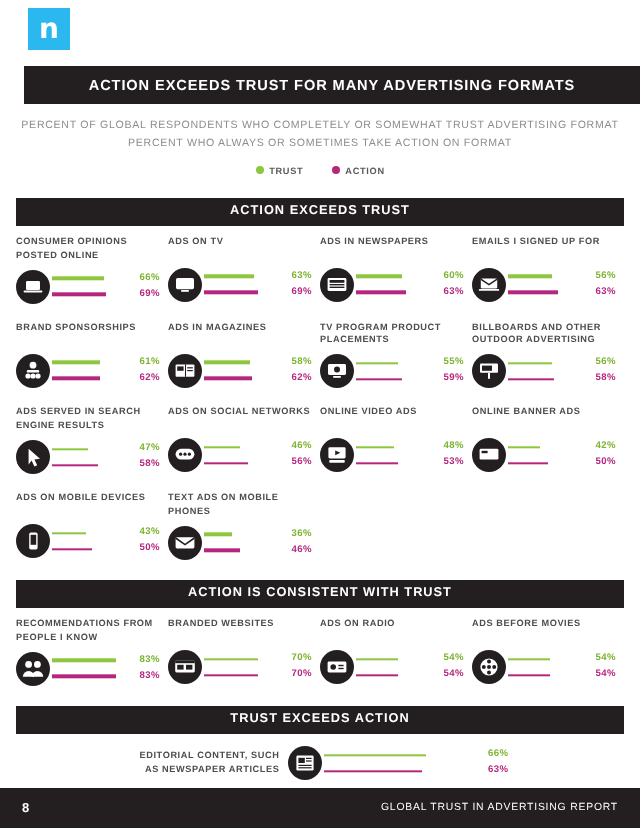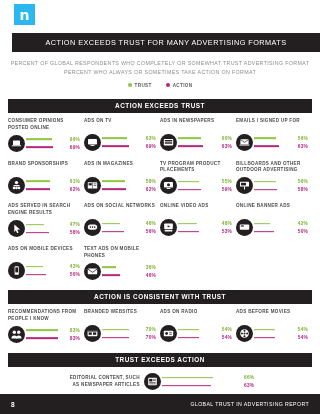--- a/index.html
+++ b/index.html
@@ -17,21 +17,21 @@
     width:21px; height:21px; background:#2bb8ee;
     display:flex; align-items:center; justify-content:center;
   }
   .logo span {
     color:#fff; font-size:14px; font-weight:bold; line-height:1;
     font-family:"DejaVu Sans", sans-serif;
   }
   
   .title-bar {
     background:#231f20; color:#ffffff;
-    text-align:center; font-size:7.3px; font-weight:normal;
+    text-align:center; font-size:7.3px; font-weight:bold;
     letter-spacing:.45px; padding:5px 4px 5px;margin-left:12px;
   }
   .subtitle {
     text-align:center; color:#8d8d8d;
     font-size:5.3px; letter-spacing:.35px; line-height:1.75;
     padding:7px 10px 4px;
   }
   
   .legend { display:flex; justify-content:center; gap:14px; padding:1px 0 5px; }
   .legend-item { display:flex; align-items:center; gap:3px; }

